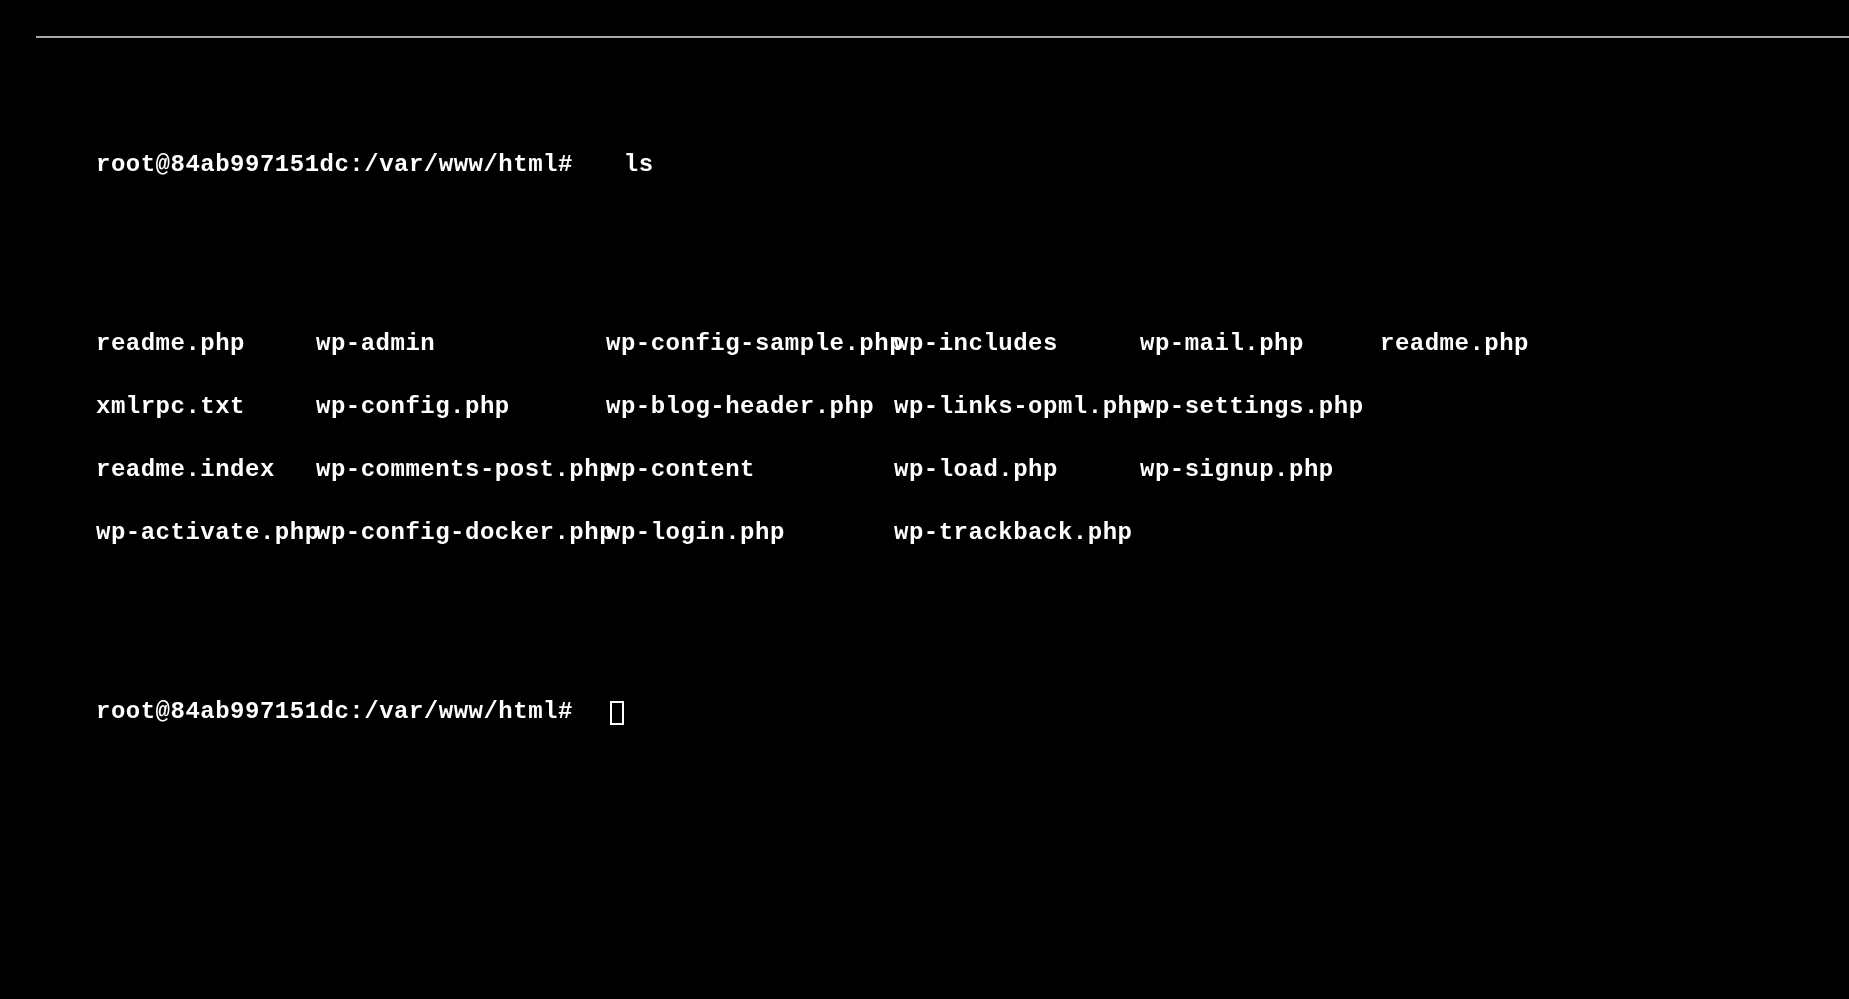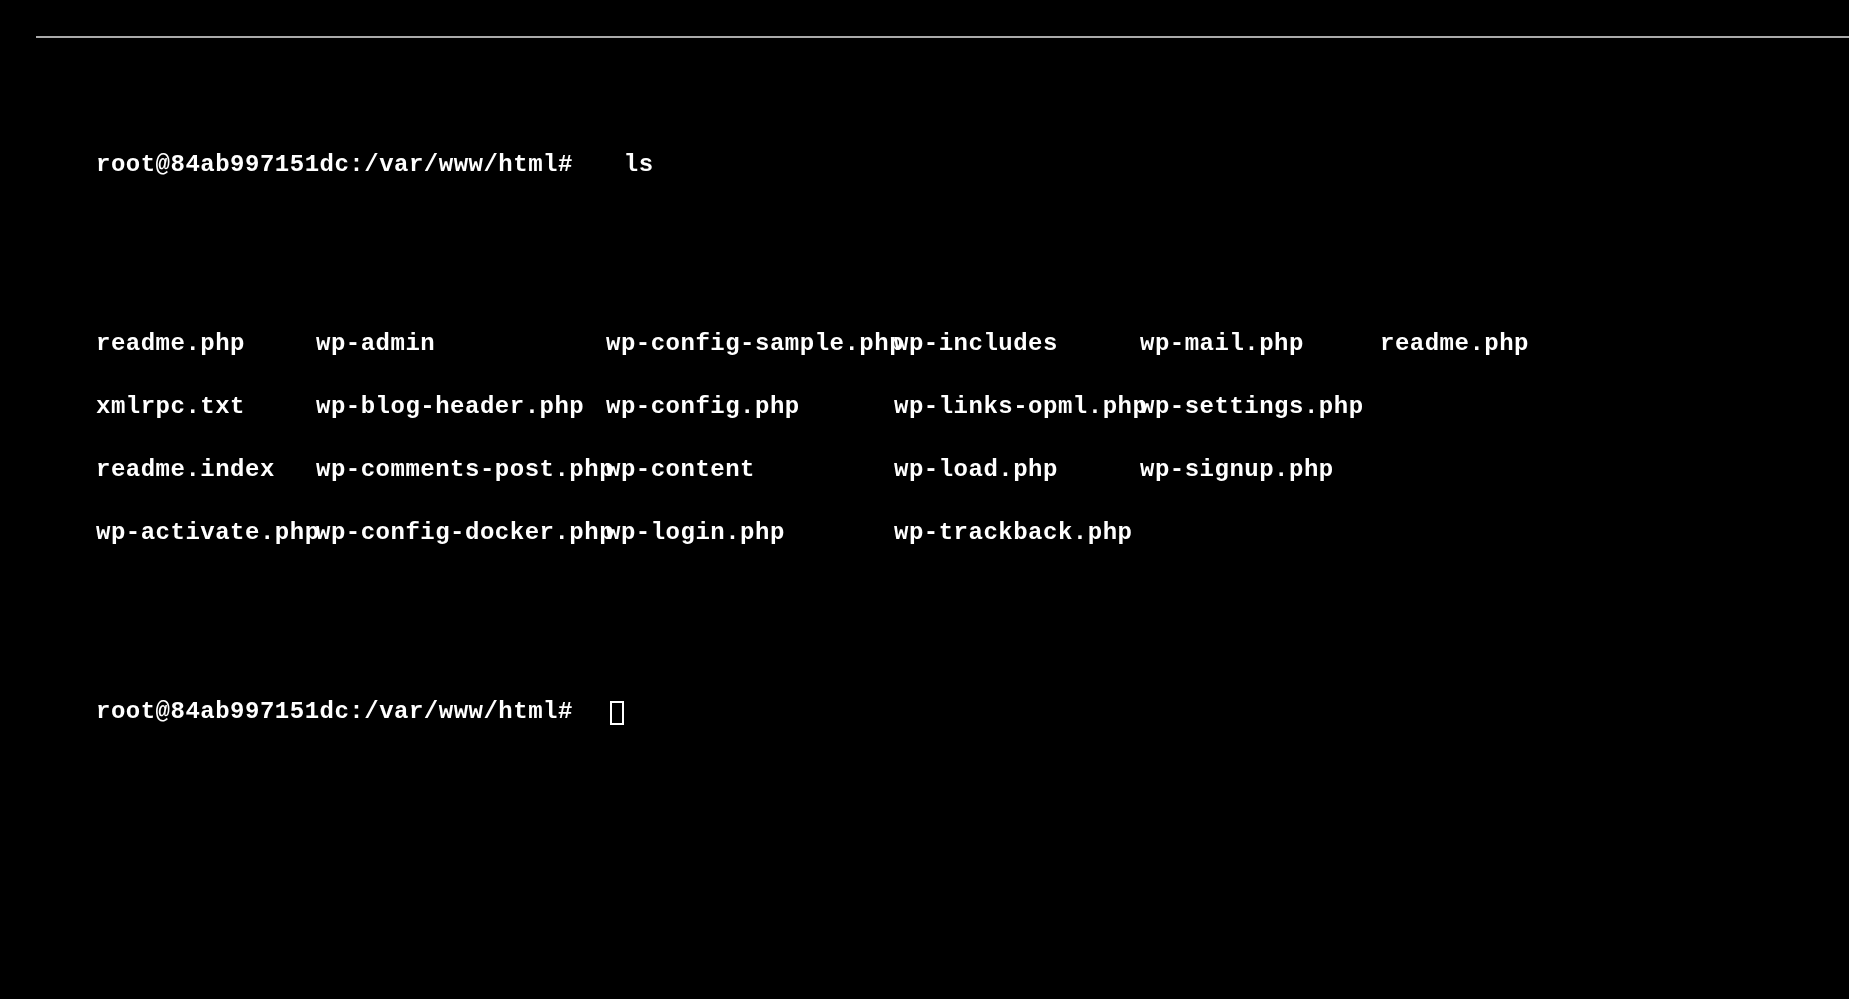--- a/index.html
+++ b/index.html
@@ -67,22 +67,22 @@
 
   <div class="ls-grid">
     <span class="ls-cell">readme.php</span>
     <span class="ls-cell">wp-admin</span>
     <span class="ls-cell">wp-config-sample.php</span>
     <span class="ls-cell">wp-includes</span>
     <span class="ls-cell">wp-mail.php</span>
     <span class="ls-cell">readme.php</span>
 
     <span class="ls-cell">xmlrpc.txt</span>
+    <span class="ls-cell">wp-config.php</span>
     <span class="ls-cell">wp-blog-header.php</span>
-    <span class="ls-cell">wp-config.php</span>
     <span class="ls-cell">wp-links-opml.php</span>
     <span class="ls-cell">wp-settings.php</span>
     <span class="ls-cell"></span>
 
     <span class="ls-cell">readme.index</span>
     <span class="ls-cell">wp-comments-post.php</span>
     <span class="ls-cell">wp-content</span>
     <span class="ls-cell">wp-load.php</span>
     <span class="ls-cell">wp-signup.php</span>
     <span class="ls-cell"></span>

